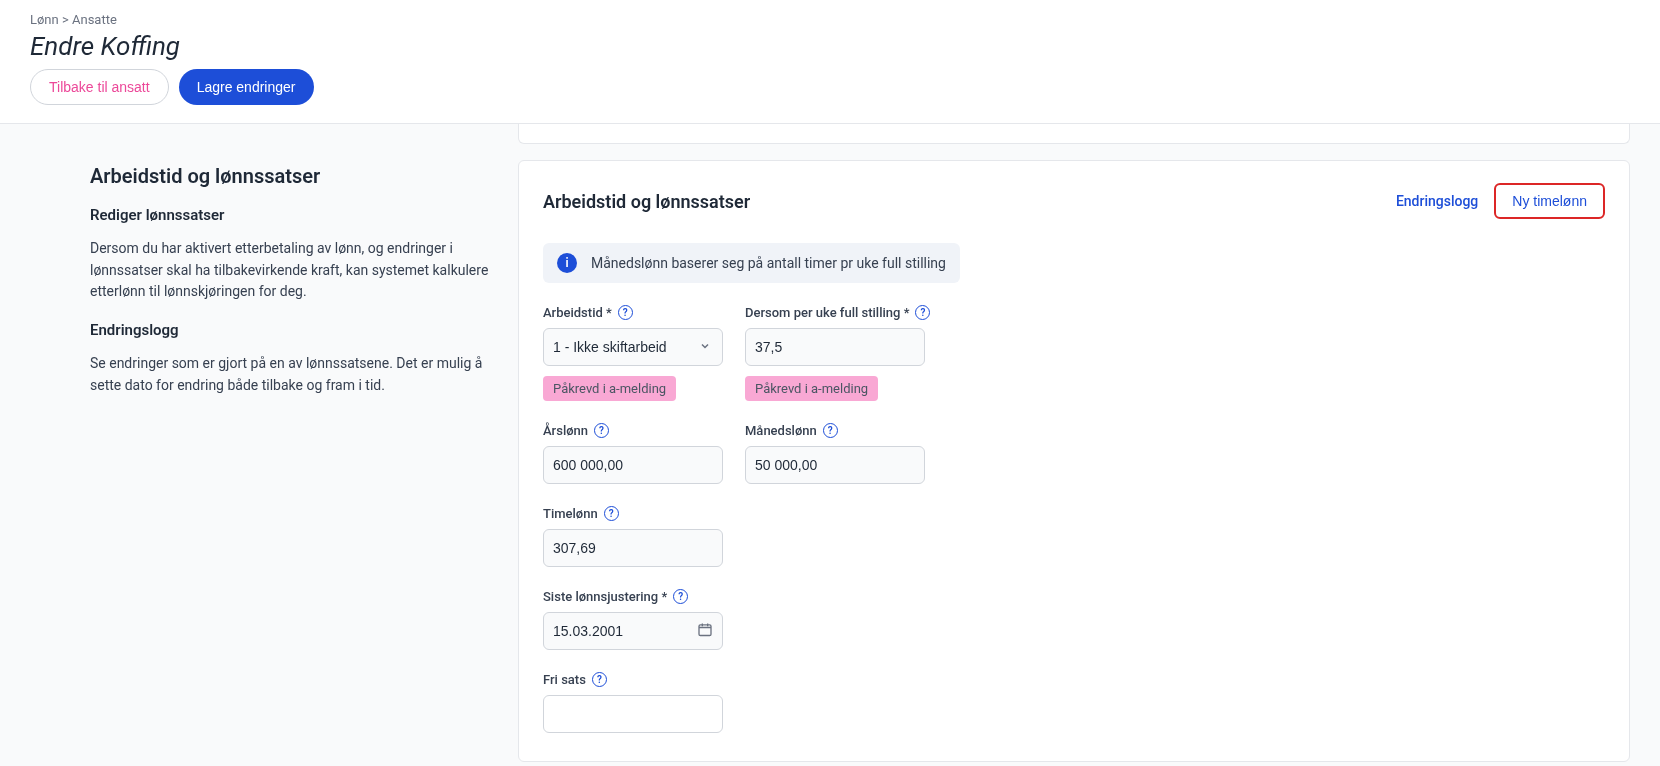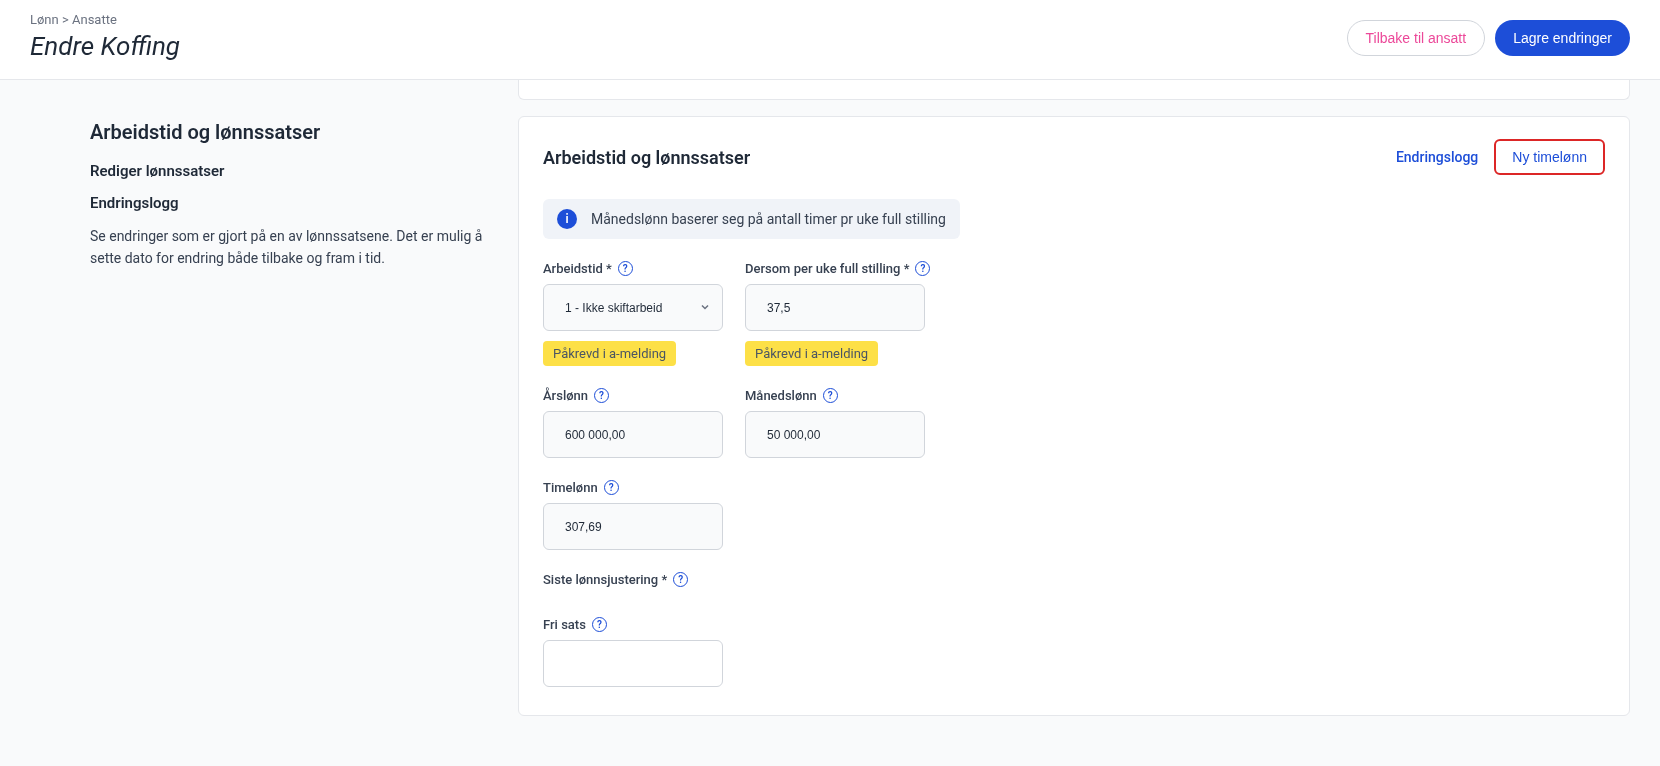--- a/index.html
+++ b/index.html
@@ -13,20 +13,21 @@
       color: #111827;
       font-size: 14px;
     }
     .header {
       background: #fff;
       border-bottom: 1px solid #e5e7eb;
       padding: 12px 30px 18px 30px;
       display: flex;
       justify-content: space-between;
       align-items: flex-start;
+      flex-direction: column;
     }
     .header-left {
       display: flex;
       flex-direction: column;
     }
     .breadcrumb {
       font-size: 13px;
       color: #6b7280;
       margin-bottom: 4px;
     }
@@ -189,25 +190,25 @@
       color: #1d4ed8;
       display: inline-flex;
       align-items: center;
       justify-content: center;
       font-size: 10px;
       font-weight: 600;
       cursor: pointer;
     }
     .form-control {
       width: 180px;
-      height: 47px;
-      padding: 0 21px;
+      height: 38px;
+      padding: 0 9px;
       border: 1px solid #d1d5db;
       border-radius: 6px;
-      font-size: 12px;
+      font-size: 14px;
       color: #1f2937;
       background: #f9fafb;
     }
     .form-control.white {
       background: #fff;
     }
     .select-wrap {
       position: relative;
       width: 180px;
     }
@@ -223,21 +224,21 @@
       top: 50%;
       transform: translateY(-50%);
       pointer-events: none;
       color: #6b7280;
     }
     .helper-text {
       display: inline-block;
       margin-top: 10px;
       font-size: 13px;
       color: #4b5563;
-      background: #fde047;
+      background: #f9a8d4;
       padding: 5px 10px;
       border-radius: 4px;
       width: fit-content;
     }
     .date-wrap {
       position: relative;
       width: 180px;
     }
     .date-icon {
       position: absolute;
@@ -259,20 +260,21 @@
   <div class="header-right">
     <button class="btn btn-secondary">Tilbake til ansatt</button>
     <button class="btn btn-primary">Lagre endringer</button>
   </div>
 </div>
 
 <div class="content">
   <aside class="sidebar">
     <h2>Arbeidstid og lønnssatser</h2>
     <h3>Rediger lønnssatser</h3>
+    <p>Dersom du har aktivert etterbetaling av lønn, og endringer i lønnssatser skal ha tilbakevirkende kraft, kan systemet kalkulere etterlønn til lønnskjøringen for deg.</p>
     <h3>Endringslogg</h3>
     <p>Se endringer som er gjort på en av lønnssatsene. Det er mulig å sette dato for endring både tilbake og fram i tid.</p>
   </aside>
 
   <main class="main">
     <div class="top-card-edge"></div>
 
     <div class="card">
       <div class="card-header">
         <div class="card-title">Arbeidstid og lønnssatser</div>
@@ -340,20 +342,29 @@
           <input class="form-control" value="307,69" style="">
         </div>
       </div>
 
       <div class="form-row">
         <div class="form-group">
           <label class="form-label">
             <span>Siste lønnsjustering *</span>
             <span class="help-icon">?</span>
           </label>
+          <div class="date-wrap">
+            <input class="form-control" value="15.03.2001" style="">
+            <span class="date-icon">
+              <svg width="16" height="16" viewBox="0 0 24 24" fill="none" stroke="currentColor" stroke-width="2">
+                  <rect x="3" y="5" width="18" height="16" rx="2"></rect>
+                  <path d="M3 9h18M8 3v4M16 3v4"></path>
+                </svg>
+            </span>
+          </div>
         </div>
       </div>
 
       <div class="form-row" style="margin-bottom:0;">
         <div class="form-group">
           <label class="form-label">
             <span>Fri sats</span>
             <span class="help-icon">?</span>
           </label>
           <input class="form-control white" value="" style="">

